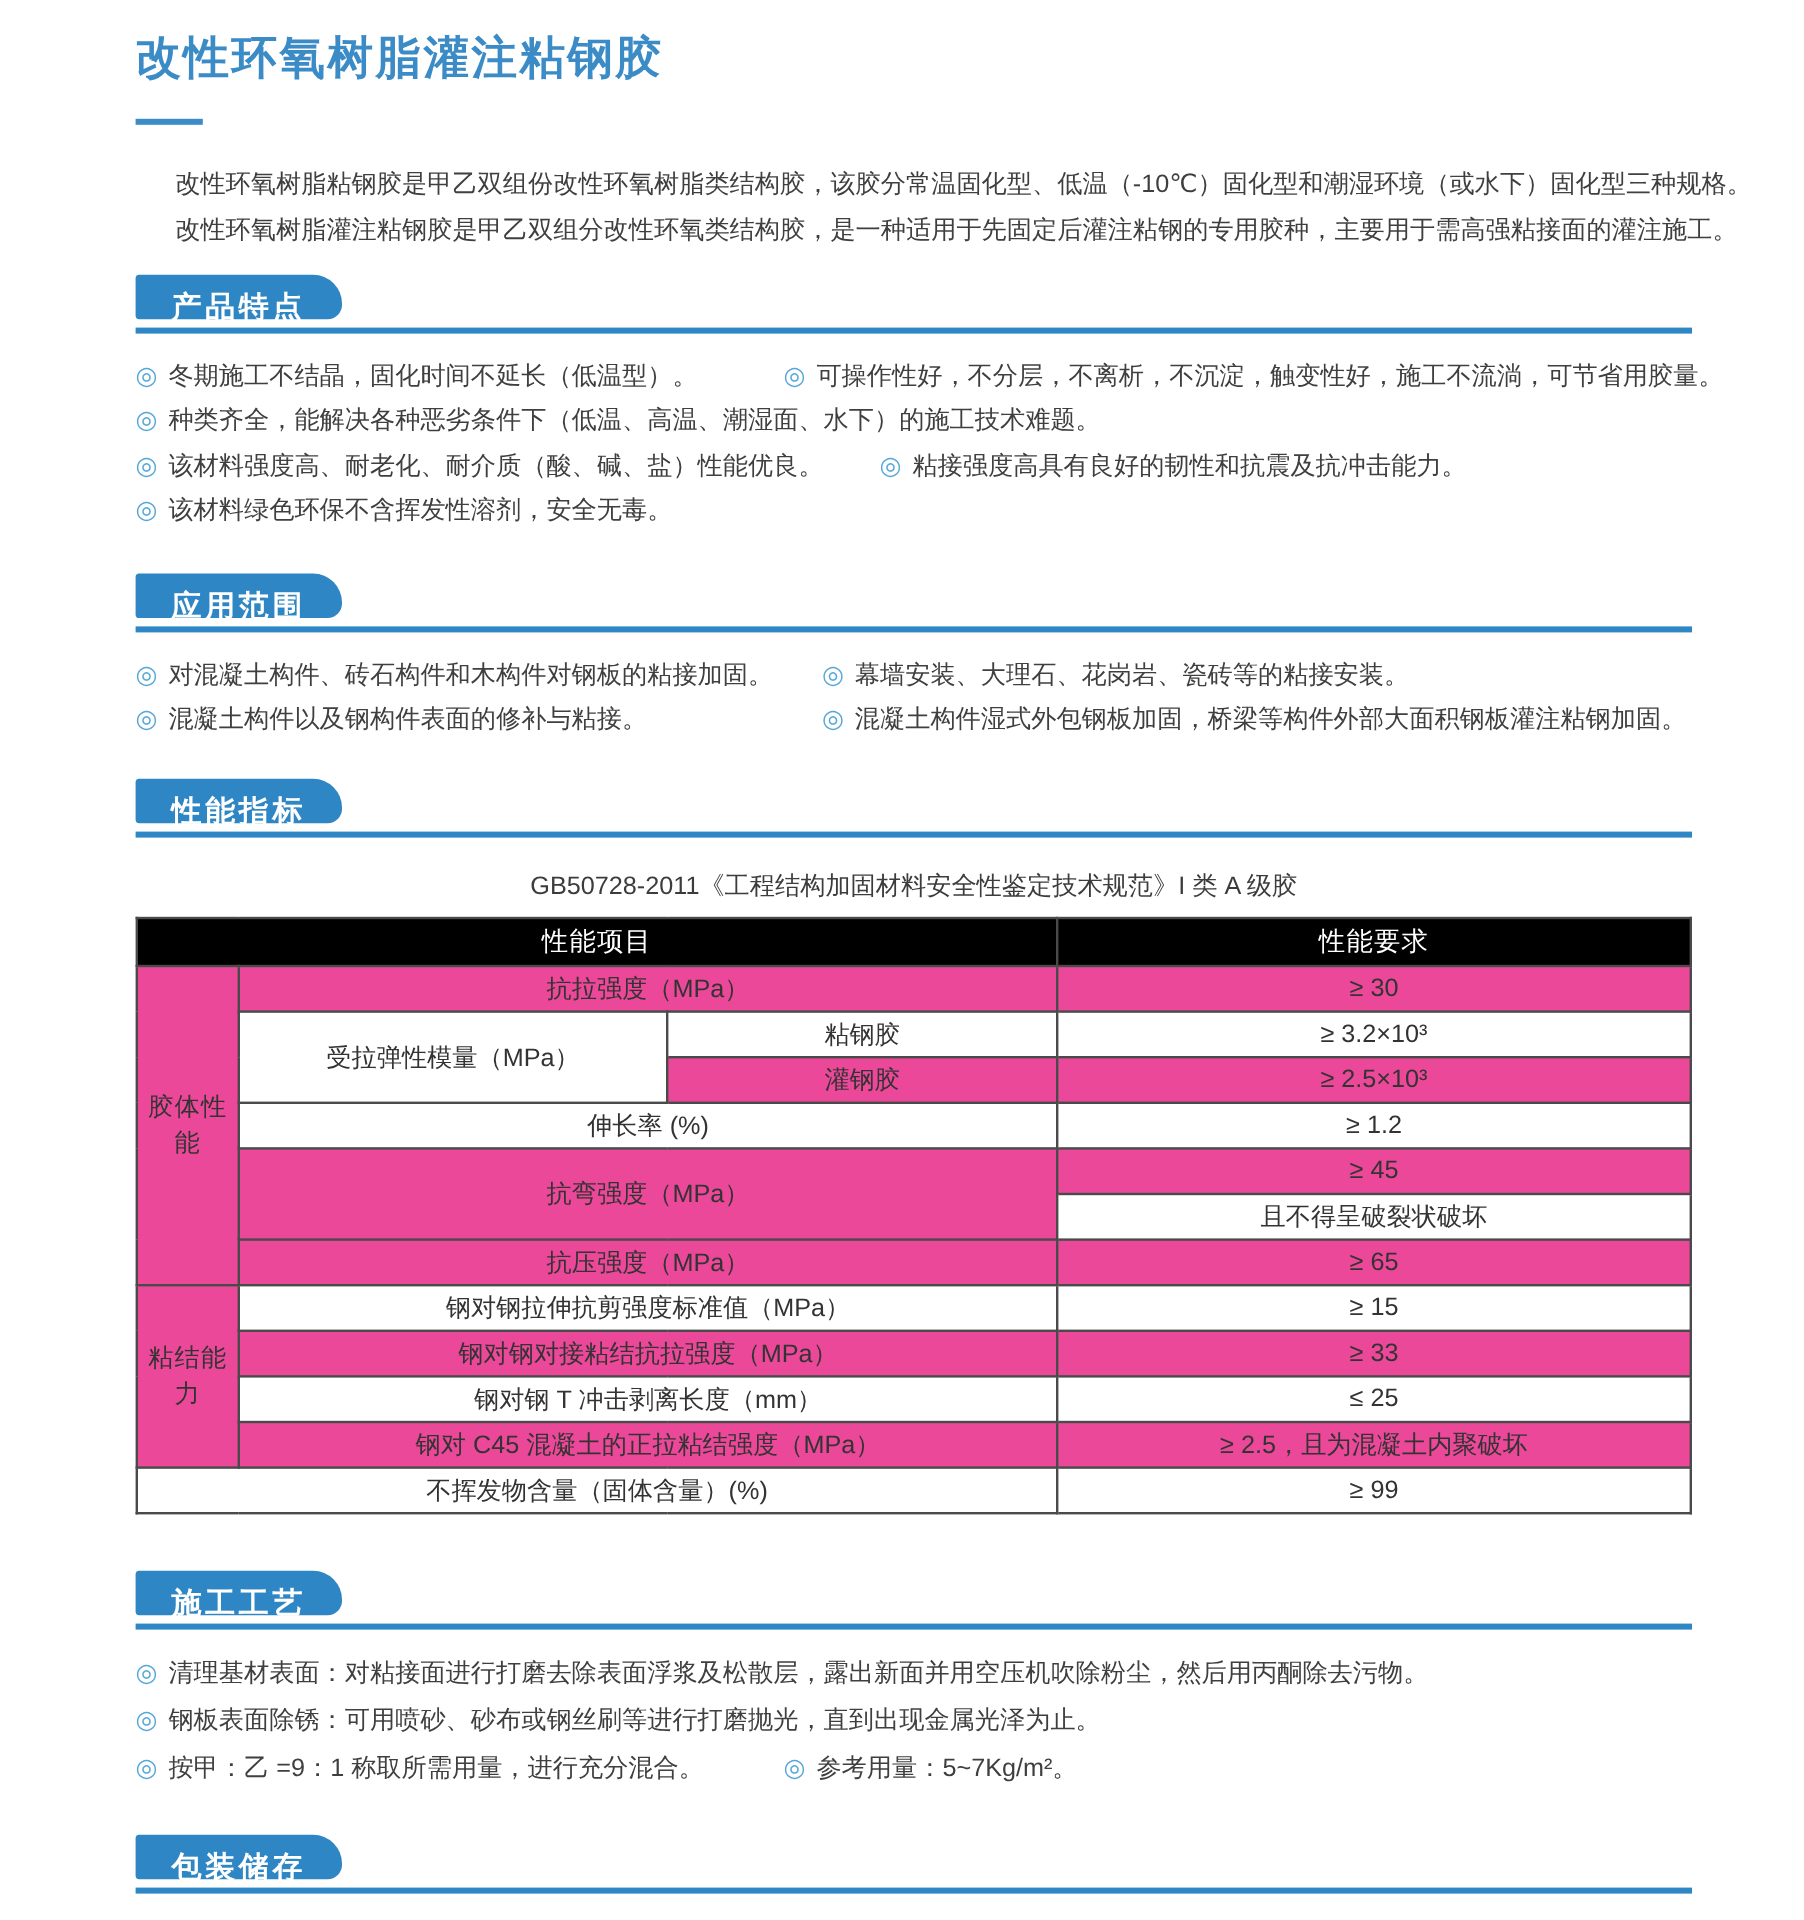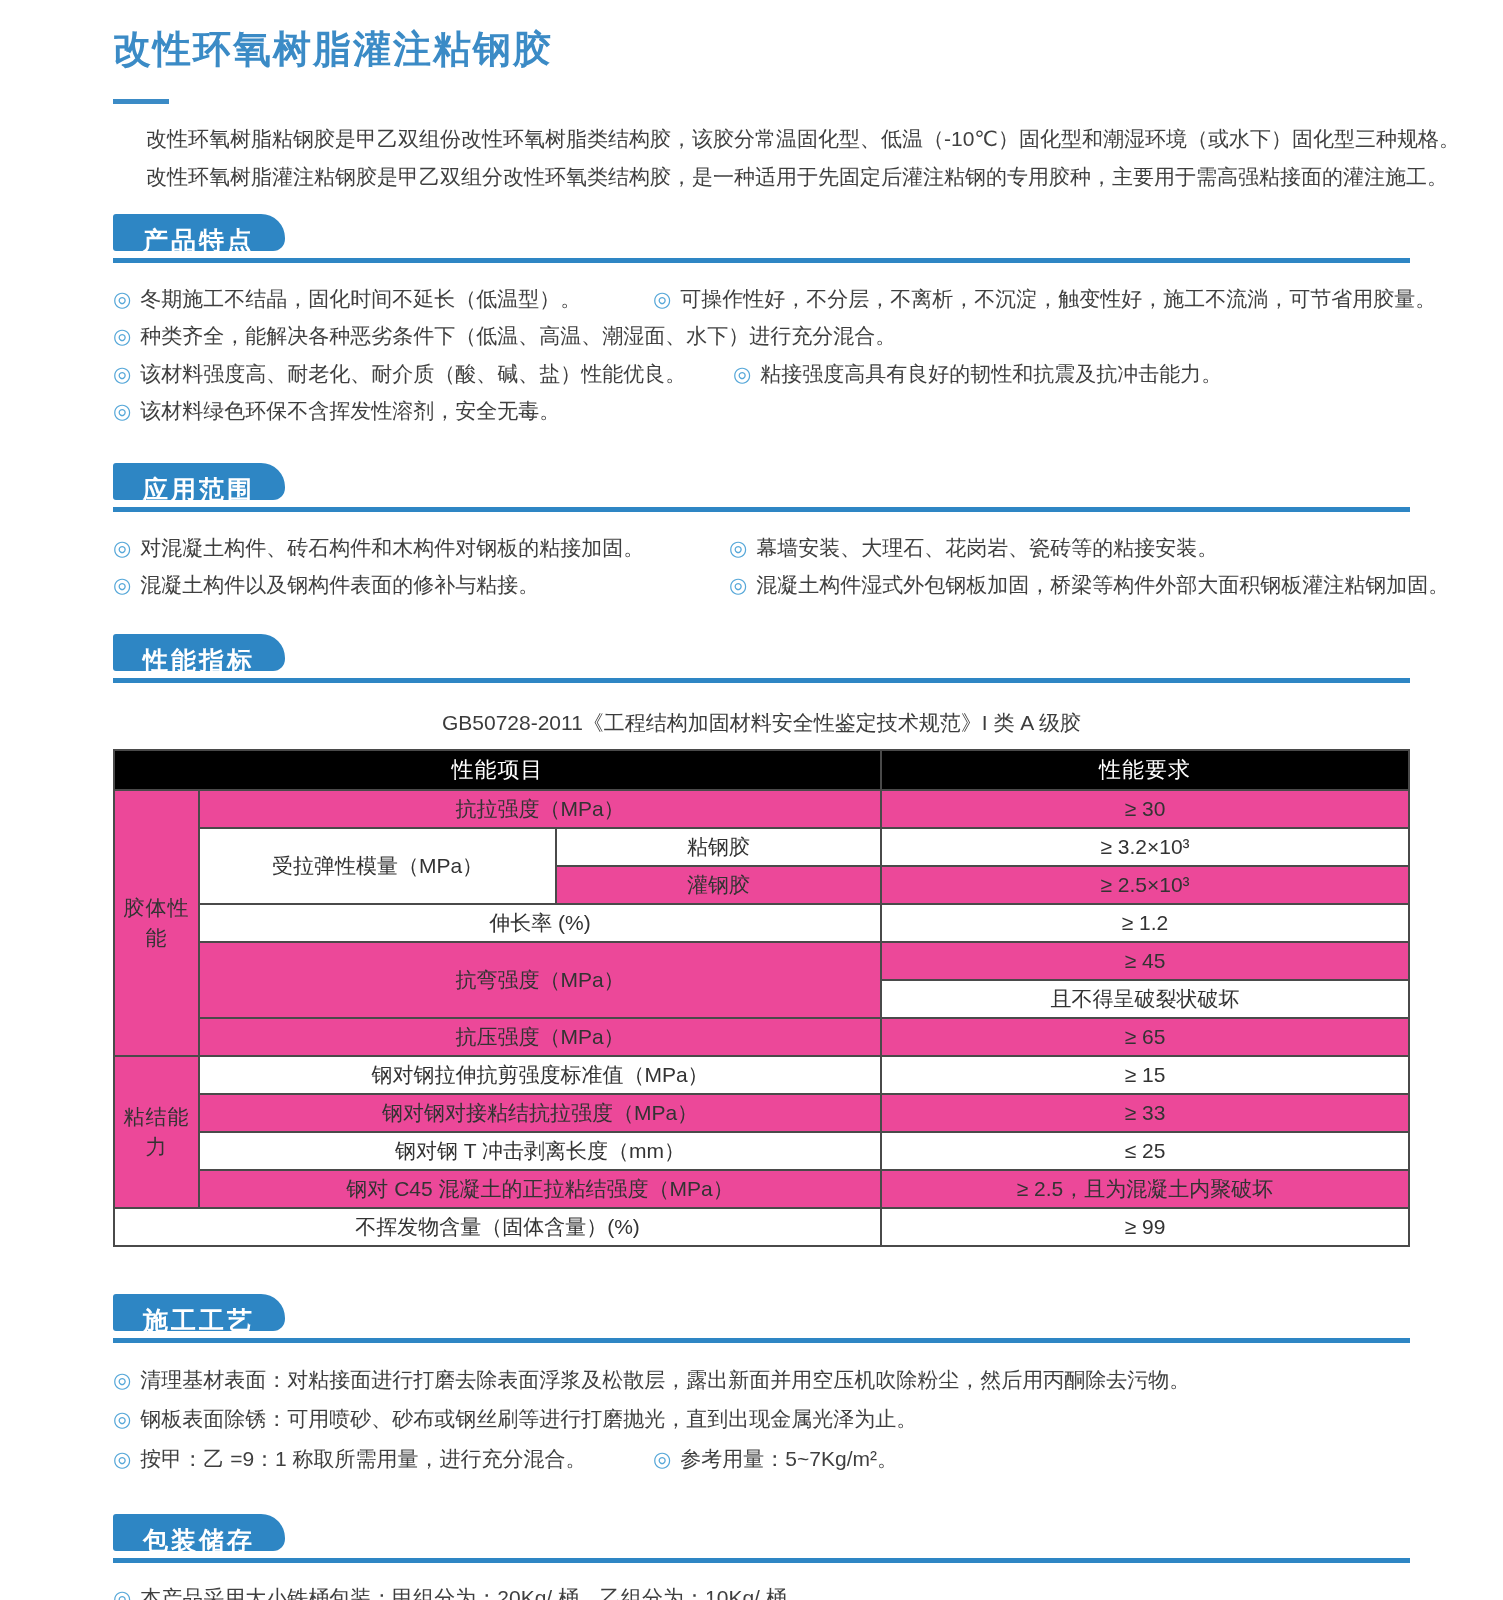--- a/index.html
+++ b/index.html
@@ -8,42 +8,42 @@
     font-family:"Liberation Sans","DejaVu Sans",sans-serif;
     color:#3c3c3c;
   }
   .page { box-sizing:border-box; width:1503px; padding:26px 93px 0 113px; }
 
   
   .title { font-size:38px; font-weight:bold; color:#3b8bc6; letter-spacing:2px; line-height:1.25; }
   .title-dash { width:56px; height:5px; background:#3b8bc6; margin-top:25px; }
 
   
-  .intro { margin-top:16px; padding-left:33px; }
+  .intro { margin-top:31px; padding-left:33px; }
   .intro-line { font-size:21px; line-height:38px; color:#3f3f3f; white-space:nowrap; }
 
   
   .section { margin-top:32px; }
   .sec-head { position:relative; height:49px; }
   .sec-rule { position:absolute; left:0; right:0; bottom:0; height:5px; background:#2e86c4; }
   .sec-badge {
     position:absolute; left:0; top:0; z-index:2; height:37px; box-sizing:border-box;
     background:#2e86c4; color:#ffffff; font-size:25px; font-weight:bold;
     padding:10px 30px 0 30px; letter-spacing:3px;
     border-radius:3px 24px 12px 3px;
   }
 
   
   .bullets { margin-top:17px; }
   .b-row { position:relative; font-size:21px; line-height:37.5px; color:#3f3f3f; white-space:nowrap; }
   .bullet { color:#57a8d9; margin-right:9px; font-size:21px; }
   .b-item2 { position:absolute; top:0; }
   .features .row1 .b-item2 { left:540px; }
   .features .row3 .b-item2 { left:620px; }
-  .apps .b-item2 { left:616px; }
+  .apps .b-item2 { left:572px; }
   .process .b-row { line-height:39.5px; }
   .process .row3 .b-item2 { left:540px; }
   .packaging .b-row { line-height:36.5px; }
 
   
   .tbl-caption { margin:26px 0 12px 0; text-align:center; font-size:21px; color:#3c3c3c; }
   table.perf { border-collapse:collapse; width:100%; table-layout:fixed; }
   table.perf col.c1 { width:85px; }
   table.perf col.c2 { width:357px; }
   table.perf col.c3 { width:325px; }
@@ -73,21 +73,21 @@
     <div class="sec-head">
       <div class="sec-rule"></div>
       <div class="sec-badge">产品特点</div>
     </div>
     <div class="bullets">
       <div class="b-row row1">
         <span><span class="bullet">◎</span><span>冬期施工不结晶，固化时间不延长（低温型）。</span></span>
         <span class="b-item2"><span class="bullet">◎</span><span>可操作性好，不分层，不离析，不沉淀，触变性好，施工不流淌，可节省用胶量。</span></span>
       </div>
       <div class="b-row row2">
-        <span><span class="bullet">◎</span><span>种类齐全，能解决各种恶劣条件下（低温、高温、潮湿面、水下）进行充分混合。</span></span>
+        <span><span class="bullet">◎</span><span>种类齐全，能解决各种恶劣条件下（低温、高温、潮湿面、水下）的施工技术难题。</span></span>
       </div>
       <div class="b-row row3">
         <span><span class="bullet">◎</span><span>该材料强度高、耐老化、耐介质（酸、碱、盐）性能优良。</span></span>
         <span class="b-item2"><span class="bullet">◎</span><span>粘接强度高具有良好的韧性和抗震及抗冲击能力。</span></span>
       </div>
       <div class="b-row row4">
         <span><span class="bullet">◎</span><span>该材料绿色环保不含挥发性溶剂，安全无毒。</span></span>
       </div>
     </div>
   </div>

